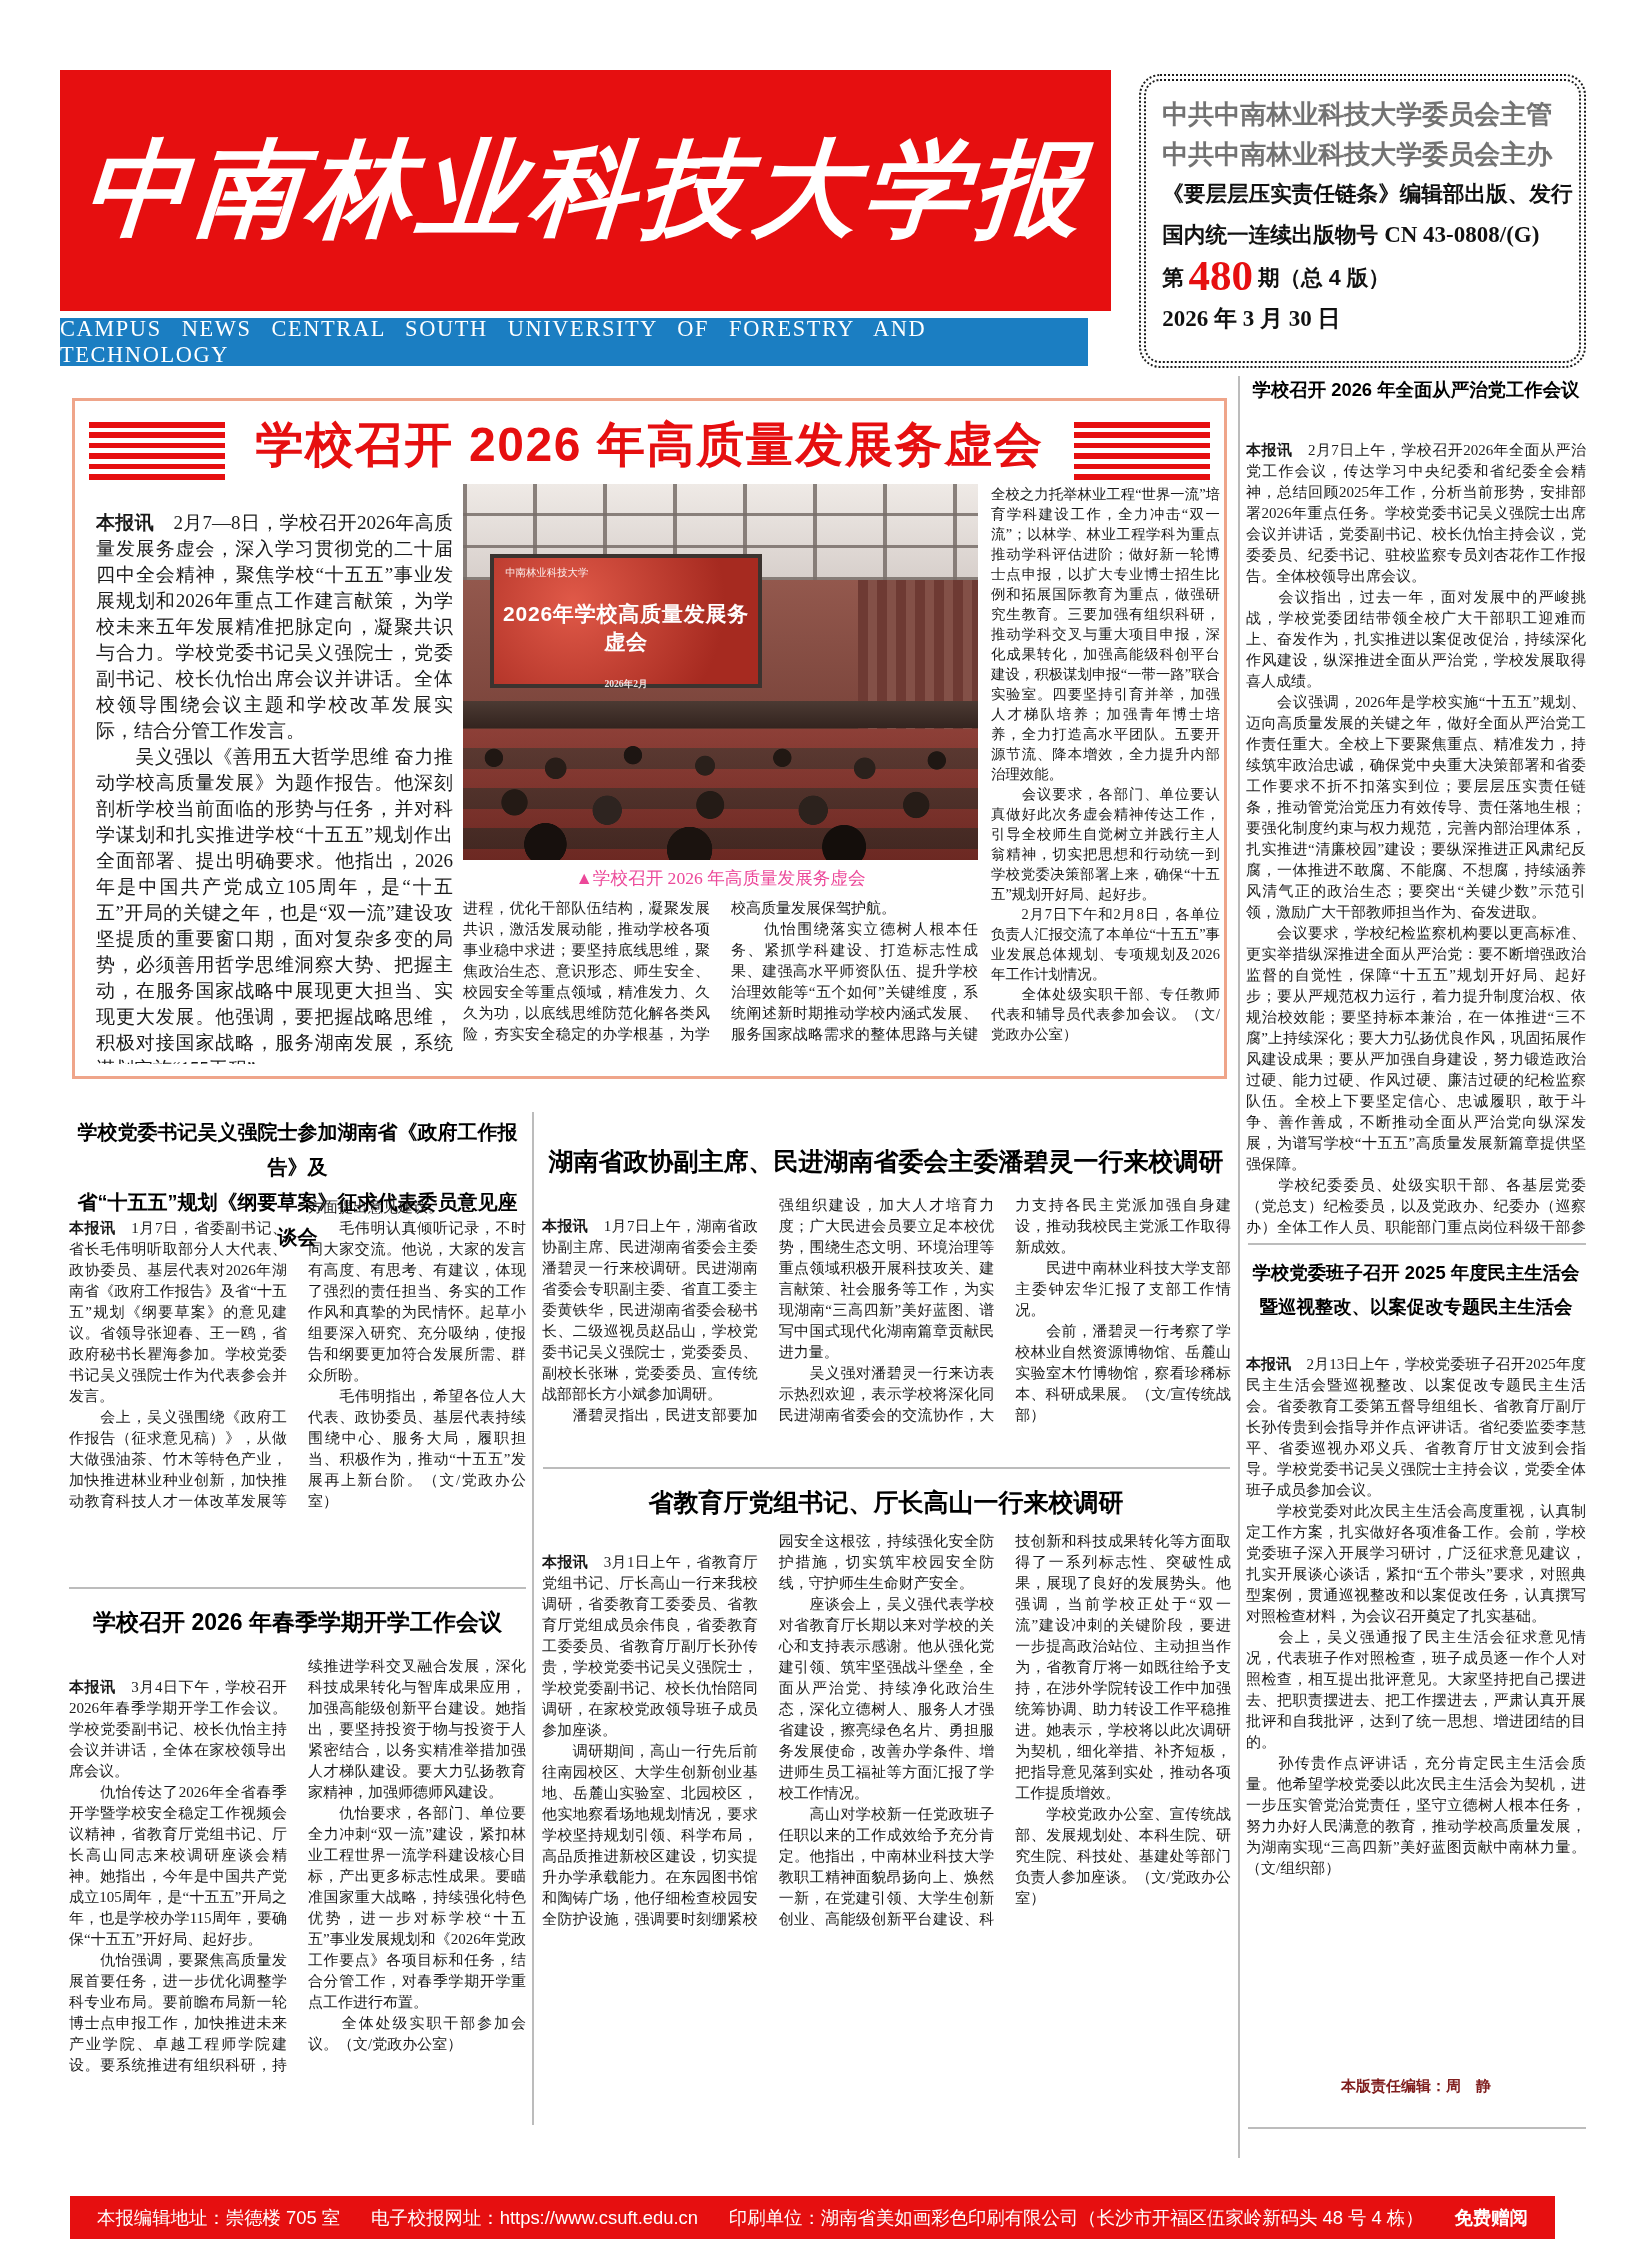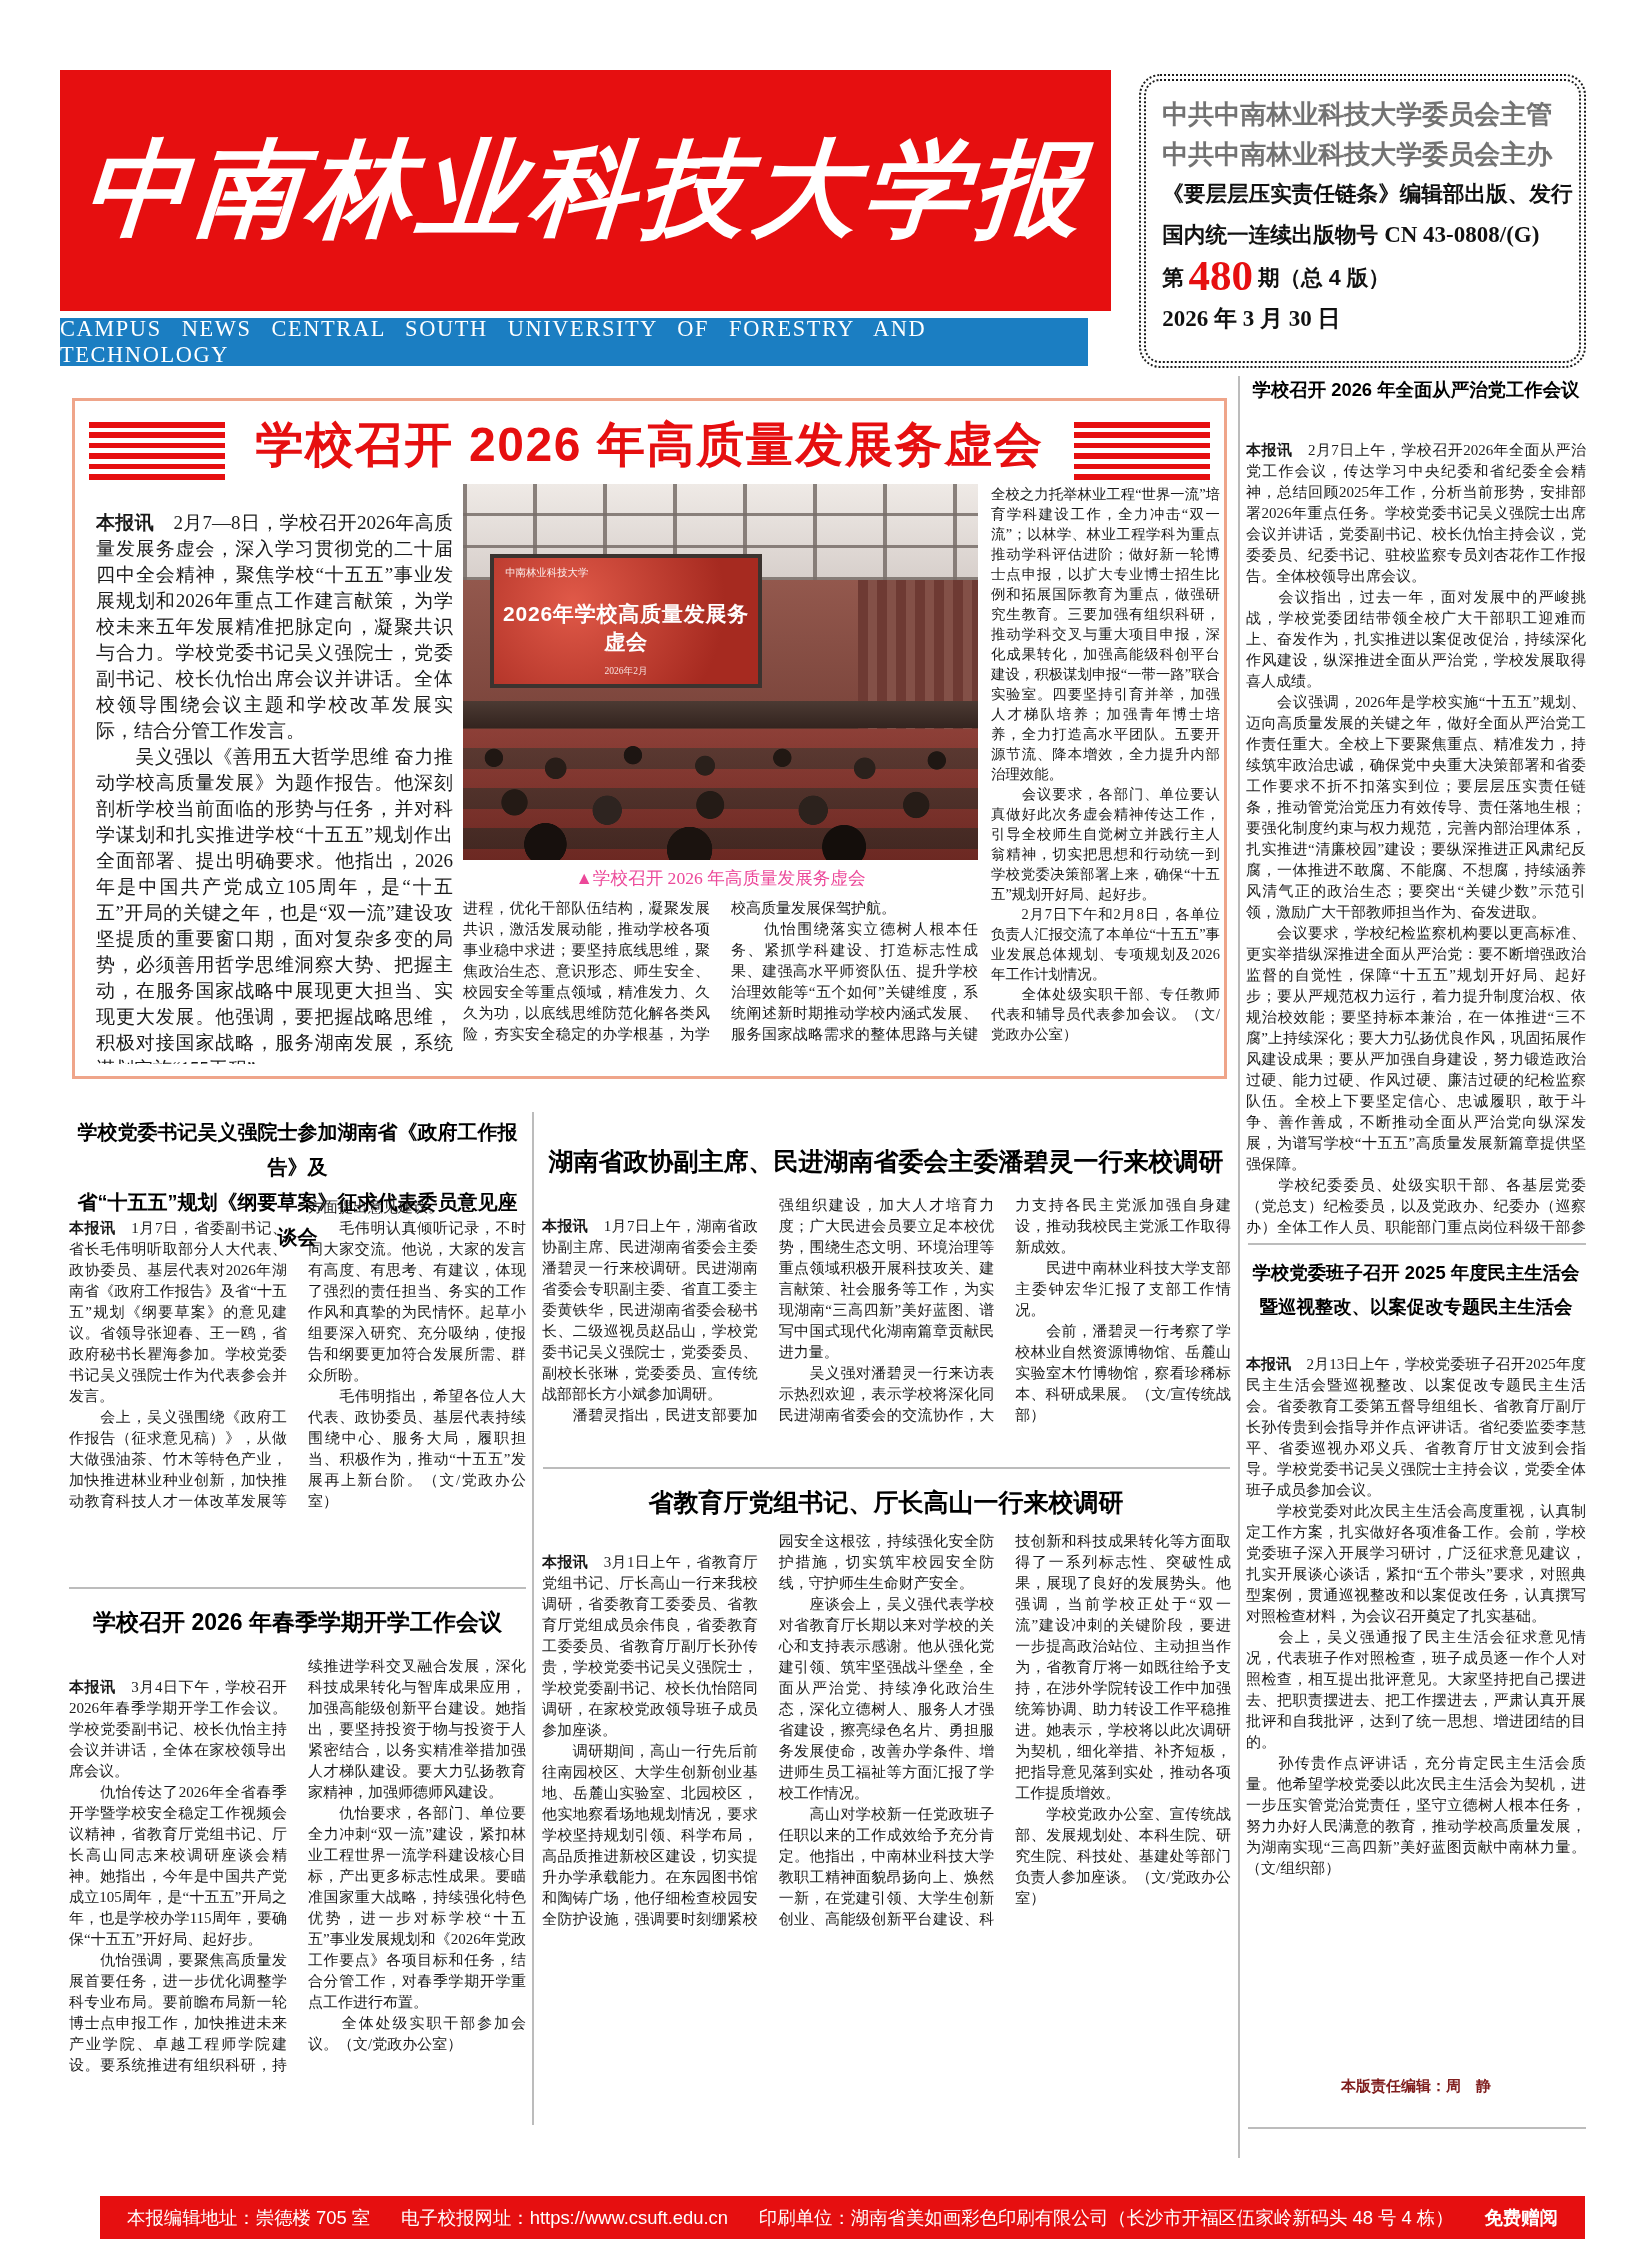--- a/index.html
+++ b/index.html
@@ -45,21 +45,21 @@
          overflow:hidden;}
   .ceiling{background:
      repeating-linear-gradient(90deg, rgba(120,110,105,.85) 0 4px, transparent 4px 70px),
      repeating-linear-gradient(0deg, rgba(120,110,105,.85) 0 3.2px, transparent 3.2px 32px),
      linear-gradient(#efeae6,#d7cfcb);}
   .slats{background:repeating-linear-gradient(90deg,#6e3a33 0 9.6px,#835047 9.6px 19px);}
   .screen{background:radial-gradient(circle at 30% 35%, #e05948, #a62a20 75%);
           border:4px solid #3b332f;box-sizing:border-box;color:#fff;text-align:center;}
   .screen-title{margin-top:42px;font-size:21px;font-weight:bold;letter-spacing:0.8px;
                 font-family:"Liberation Sans","DejaVu Sans",sans-serif;}
-  .screen-sub{margin-top:9px;font-size:9.6px;opacity:.85;}
+  .screen-sub{margin-top:22px;font-size:9.6px;opacity:.85;font-weight:bold;}
   .screen-logo{position:absolute;top:8px;left:11.2px;font-size:10.4px;opacity:.9;}
   .rostrum{background:linear-gradient(#4c3a33,#33241f);}
   .audience{background-image:
      radial-gradient(circle at 6% 22%, #201713 0 8.8px, transparent 9.6px),
      radial-gradient(circle at 18% 30%, #281d18 0 10.4px, transparent 11.2px),
      radial-gradient(circle at 33% 20%, #1d1512 0 8.8px, transparent 9.6px),
      radial-gradient(circle at 47% 28%, #2a201b 0 9.6px, transparent 10.4px),
      radial-gradient(circle at 62% 22%, #211813 0 8.8px, transparent 9.6px),
      radial-gradient(circle at 78% 30%, #2b211c 0 10.4px, transparent 11.2px),
      radial-gradient(circle at 92% 24%, #1f1713 0 8.8px, transparent 9.6px),
@@ -70,21 +70,21 @@
      radial-gradient(circle at 88% 58%, #261c17 0 12.8px, transparent 13.6px),
      radial-gradient(circle at 16% 88%, #17100d 0 21px, transparent 21.6px),
      radial-gradient(circle at 44% 92%, #1b130f 0 22.4px, transparent 23px),
      radial-gradient(circle at 74% 90%, #140e0b 0 21.6px, transparent 22.4px),
      repeating-linear-gradient(to bottom, rgba(158,42,36,0.5) 0 19px, rgba(70,38,32,0.55) 19px 40px),
      linear-gradient(#7c554b,#3a2721);}
   .caption{font-size:17.6px;color:#ec4899;text-align:center;font-family:"Liberation Serif",serif;}
   
   .footbar{background:#e60f10;color:#fff;display:flex;align-items:center;justify-content:space-between;
            padding:0 27px;box-sizing:border-box;font-size:18.4px;
-           font-family:"Liberation Sans","DejaVu Sans",sans-serif;margin-left:30px;}
+           font-family:"Liberation Sans","DejaVu Sans",sans-serif;}
   .editor-line{font-family:Liberation Mono, monospace;font-weight:bold;font-size:15px;
                text-align:center;color:#7f1d1d;}
 </style>
 </head>
 <body>
 
 <div class="page">
 
   <div class="abs masthead" style="left:60px;top:70px;width:1051px;height:241px;">
     <h1>中南林业科技大学报</h1>

